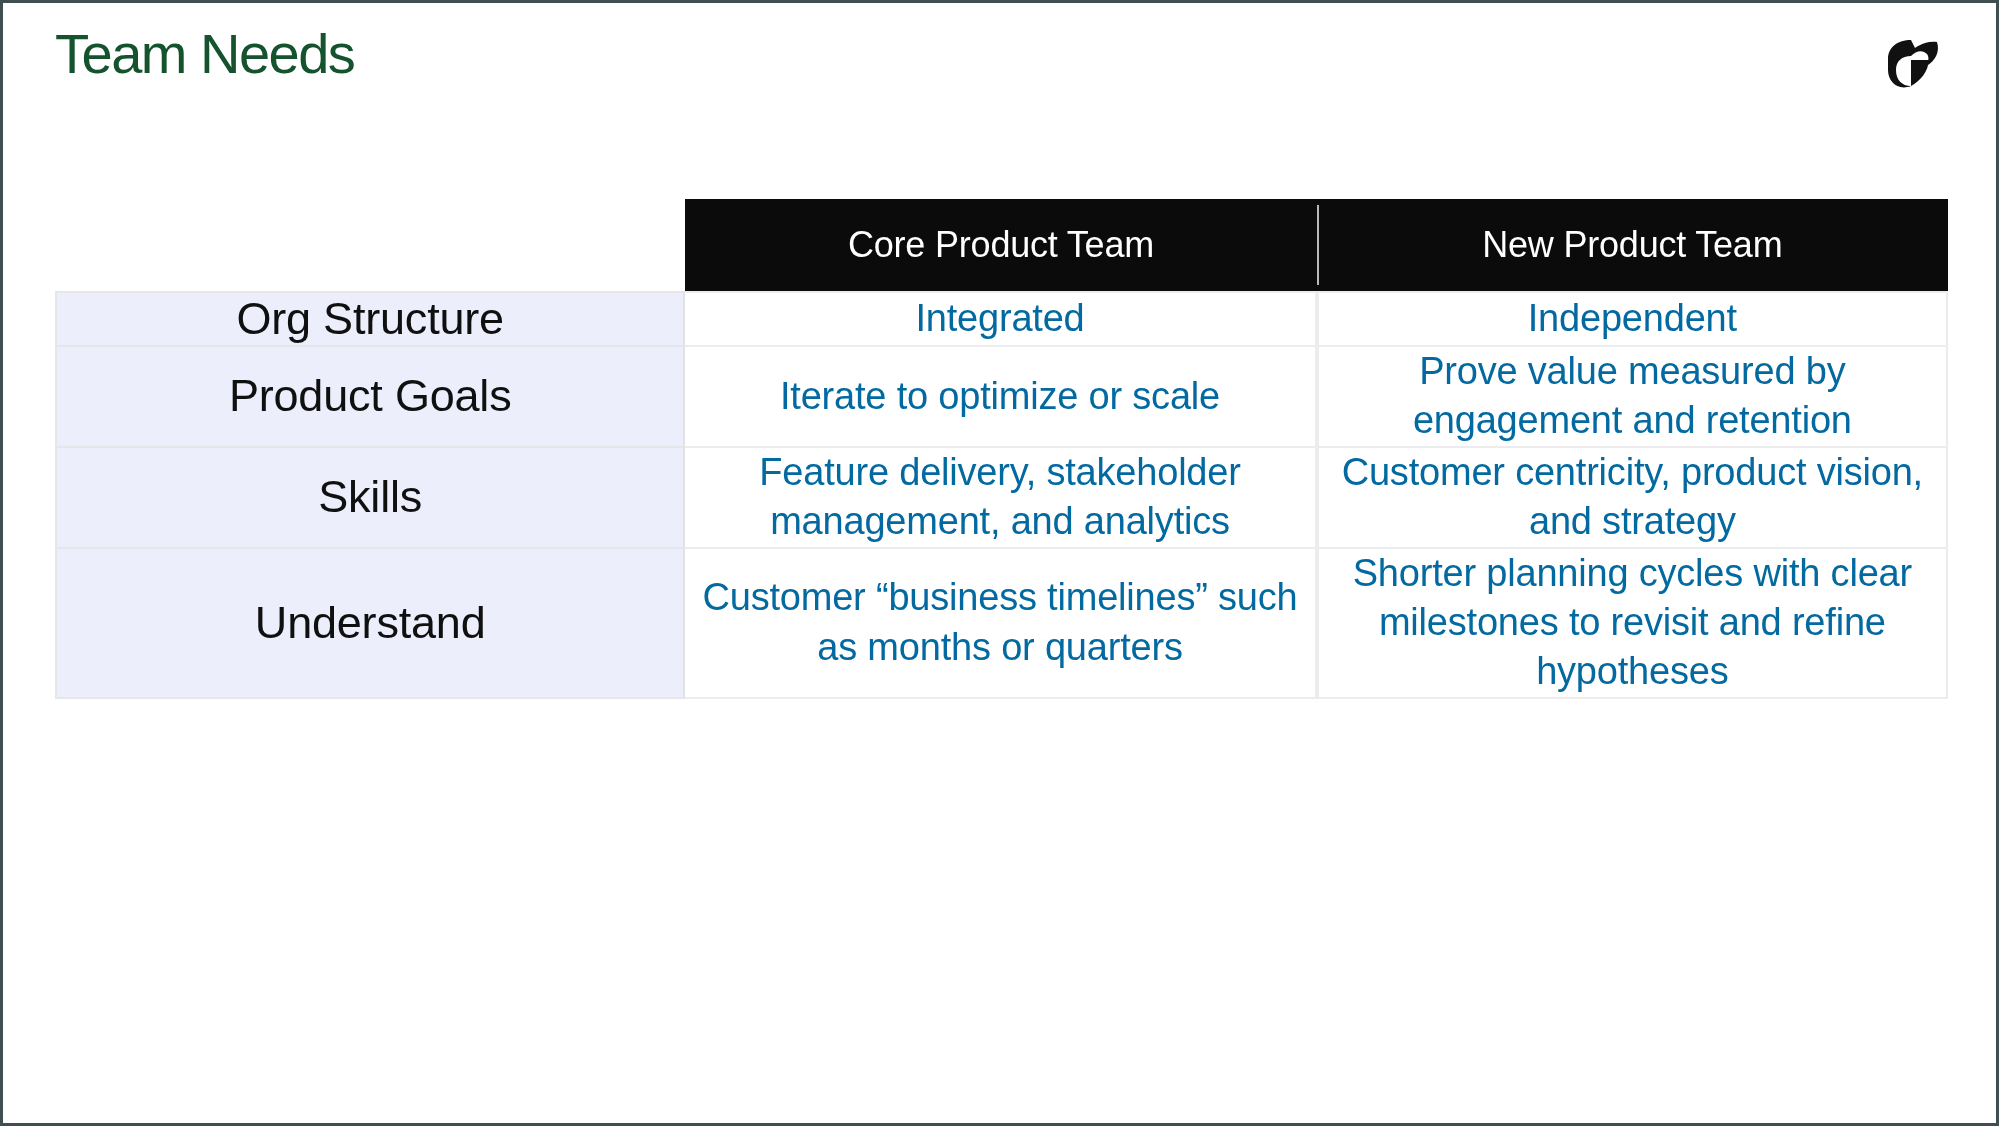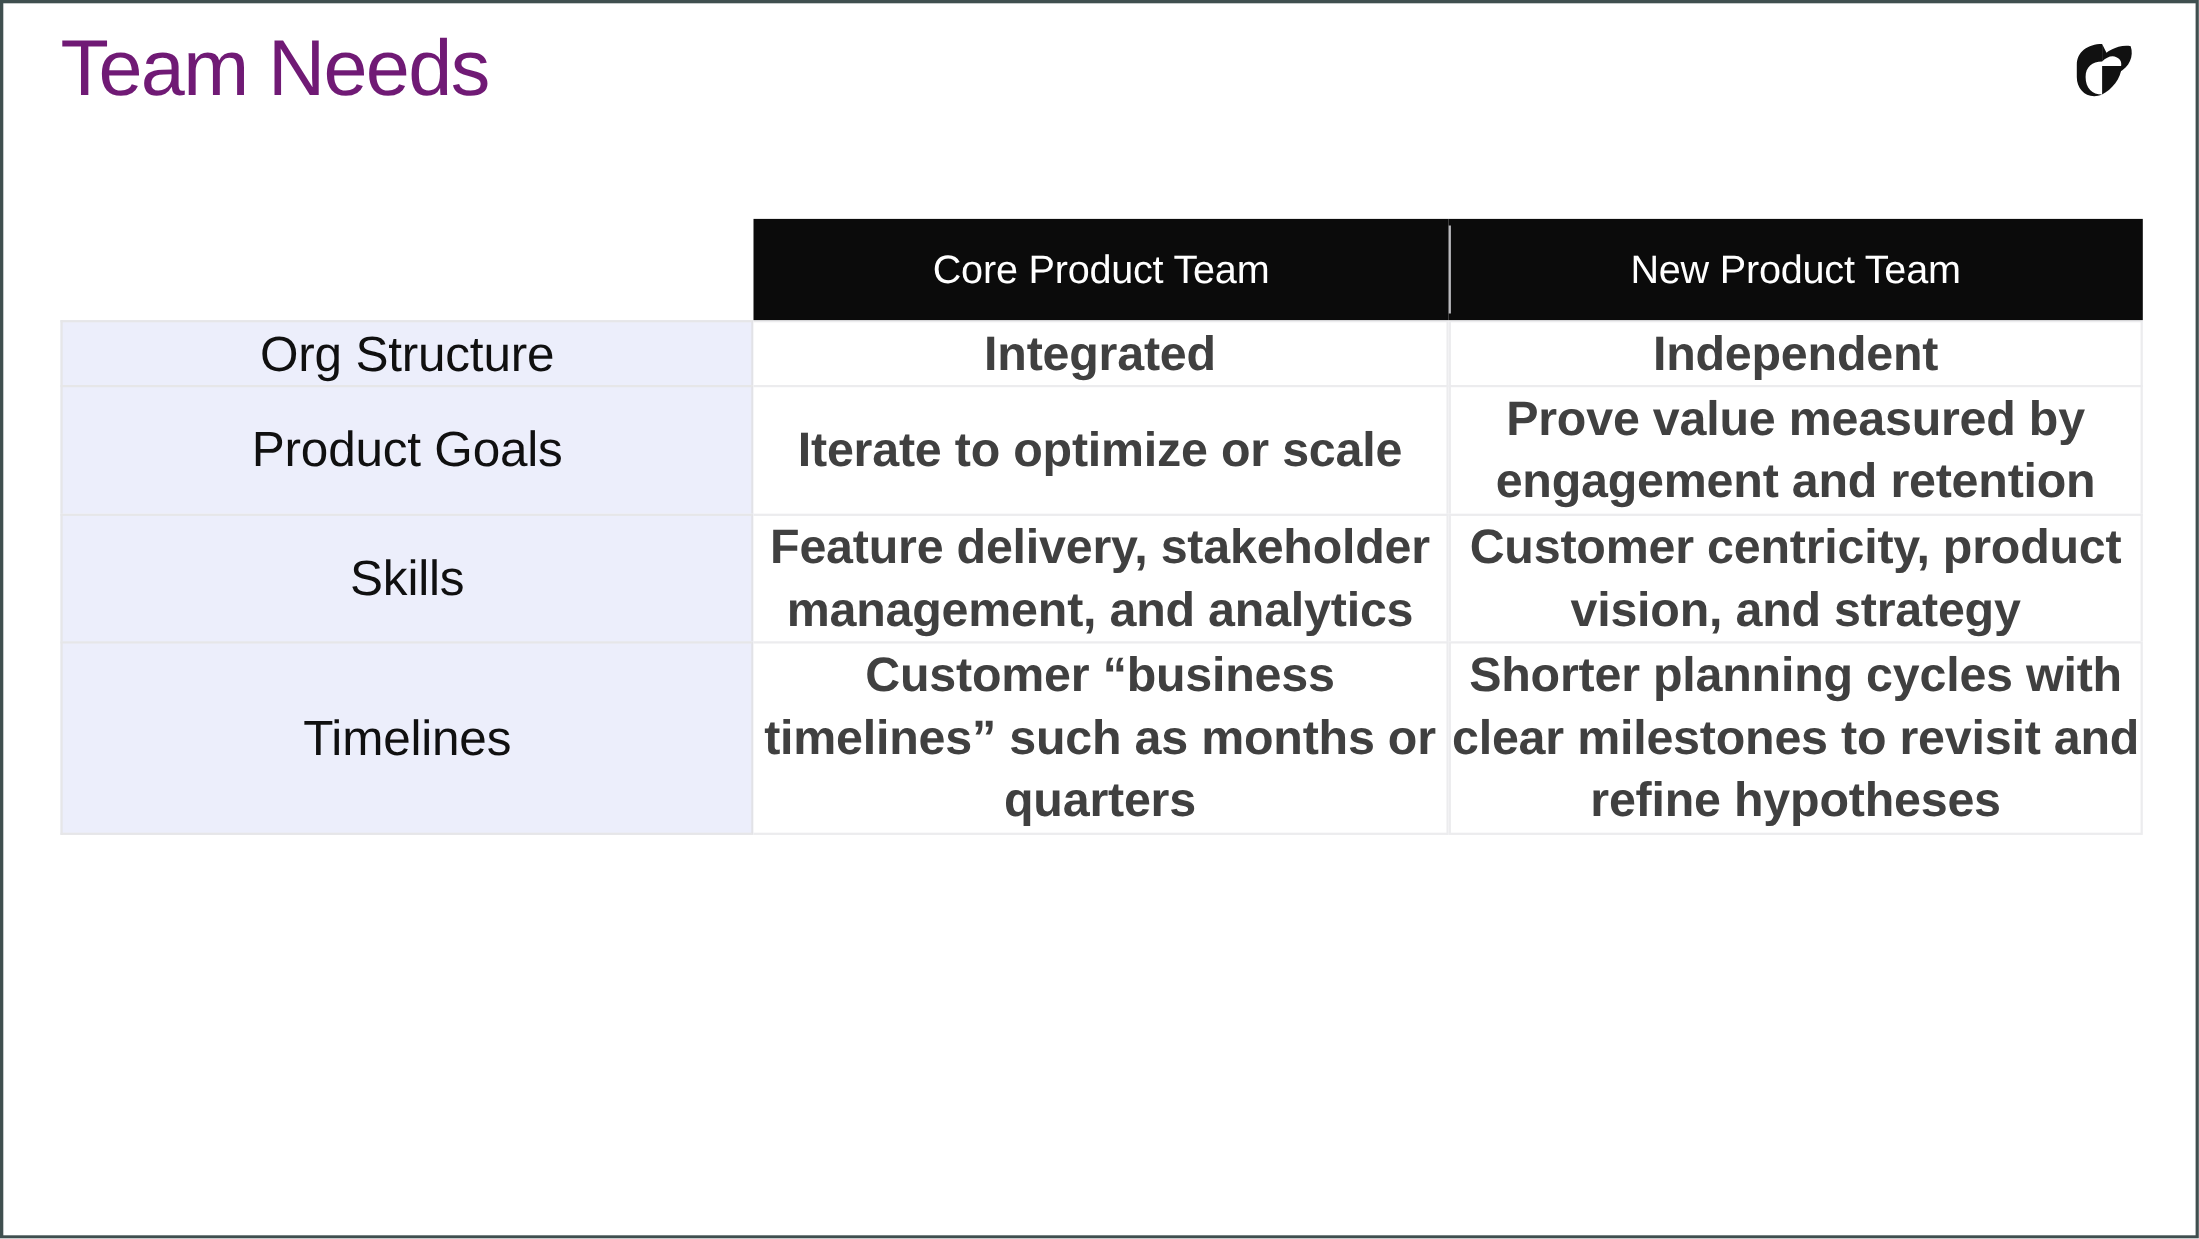--- a/index.html
+++ b/index.html
@@ -20,25 +20,25 @@
     border: 3px solid #3f4f4f;
     box-sizing: border-box;
     overflow: hidden;
   }
 
   
   .slide-title {
     position: absolute;
     left: 52px;
     top: 22px;
-    font-size: 72px;
+    font-size: 56px;
     line-height: 1.05;
     font-weight: 400;
     letter-spacing: -1.5px;
-    color: #701a75;
+    color: #14532d;
     white-space: nowrap;
   }
 
   .brand-logo {
     position: absolute;
     right: 52px;
     top: 36px;
     width: 62px;
     height: 56px;
   }
@@ -102,24 +102,24 @@
     border-left: 2px solid #e6e6e8;
     border-right: 2px solid #e2e2e6;
     padding: 26px 20px;
   }
   tbody tr:last-child .row-label {
     border-bottom: 2px solid #e6e6e8;
   }
 
   .row-data {
     background: #ffffff;
-    color: #404040;
-    font-size: 44px;
+    color: #0369a1;
+    font-size: 38px;
     line-height: 1.30;
-    font-weight: 700;
+    font-weight: 400;
     letter-spacing: -0.2px;
     border-top: 2px solid #ececee;
     border-right: 2px solid #ececee;
     padding: 26px 34px;
   }
   .row-data.data-first {
     border-left: none;
   }
   .row-data.data-second {
     border-left: 2px solid #ececee;
@@ -192,21 +192,21 @@
         <td class="row-data data-first">
           <span class="cell-text">Feature delivery, stakeholder management, and analytics</span>
         </td>
         <td class="row-data data-second">
           <span class="cell-text">Customer centricity, product vision, and strategy</span>
         </td>
       </tr>
 
       <tr>
         <td class="row-label">
-          <span class="cell-text">Timelines</span>
+          <span class="cell-text">Understand</span>
         </td>
         <td class="row-data data-first">
           <span class="cell-text">Customer “business timelines” such as months or quarters</span>
         </td>
         <td class="row-data data-second">
           <span class="cell-text">Shorter planning cycles with clear milestones to revisit and refine hypotheses</span>
         </td>
       </tr>
 
     </tbody>

